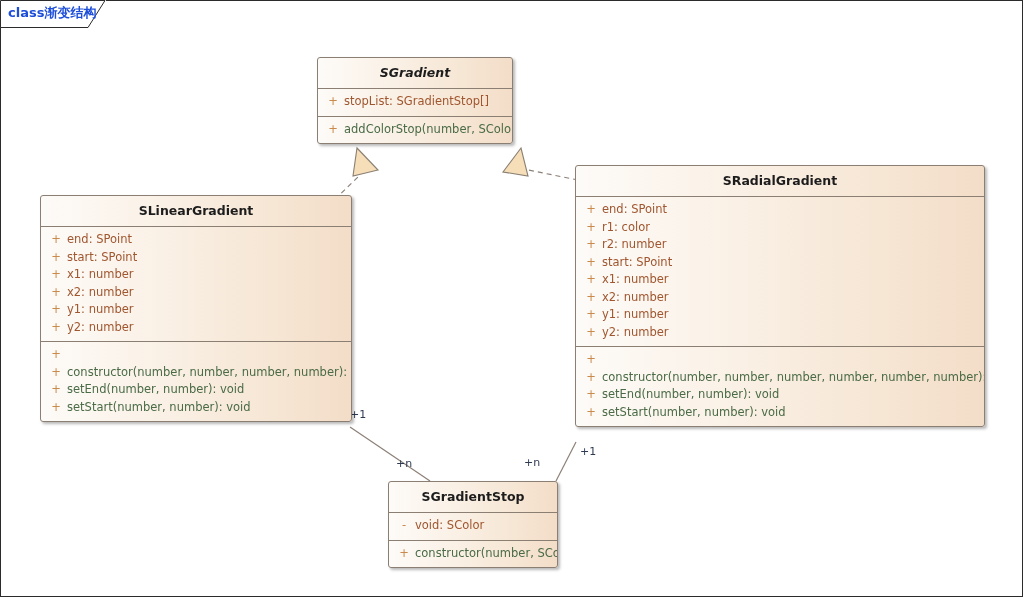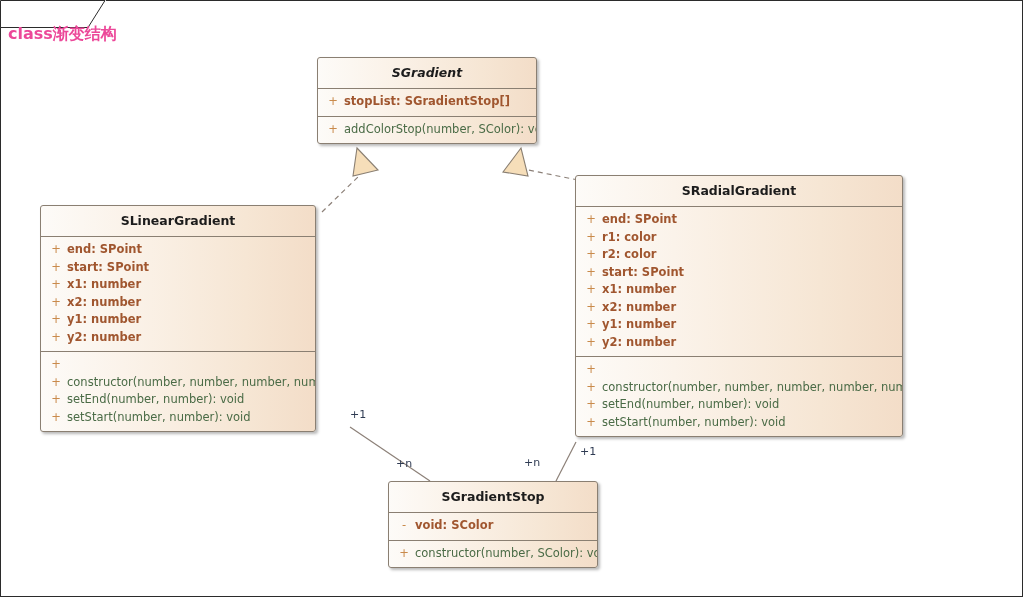--- a/index.html
+++ b/index.html
@@ -37,27 +37,26 @@
     box-sizing: border-box;
     background: #ffffff;
     border-right: 0;
     z-index: 3;
   }
   .frame-tab svg { display: block; }
   .frame-tab-label {
     position: absolute;
     left: 8px;
     top: 4px;
-    font-size: 16px;
+    font-size: 13px;
     font-weight: bold;
-    color: #ec4899;
+    color: #1d4ed8;
     white-space: nowrap;
     letter-spacing: 0px;
     z-index: 4;
-    margin-top: 20px;
   }
 
   
   #links {
     position: absolute;
     left: 0; top: 0;
     width: 1023px; height: 597px;
     z-index: 1;
     pointer-events: none;
   }
@@ -105,21 +104,20 @@
   }
   .vis {
     width: 22px;
     flex: 0 0 22px;
     text-align: center;
     color: #c98a4b;
     font-size: 11.5px;
   }
   .member-attr {
     color: #a0562f;
-    font-weight: bold;
   }
   .member-op {
     color: #4a6b46;
   }
 </style>
 </head>
 <body>
 
 <div id="canvas">
 
@@ -138,37 +136,37 @@
     <line x1="350" y1="427" x2="430" y2="481" stroke="#8c8078" stroke-width="1.2"></line>
 
     <line x1="576" y1="442" x2="556" y2="481" stroke="#8c8078" stroke-width="1.2"></line>
   </svg>
 
   <div class="mult-label" style="left:350px; top:408px;">+1</div>
   <div class="mult-label" style="left:396px; top:457px;">+n</div>
   <div class="mult-label" style="left:524px; top:456px;">+n</div>
   <div class="mult-label" style="left:580px; top:445px;">+1</div>
 
-  <div class="uml-class" id="cls-sgradient" style="left:317px; top:57px; width:220px;">
+  <div class="uml-class" id="cls-sgradient" style="left:317px; top:57px; width:196px;">
     <div class="uml-name abstract">SGradient</div>
     <div class="uml-compartment">
         <div class="uml-row">
           <span class="vis">+</span>
           <span class="member-attr">stopList: SGradientStop[]</span>
         </div>
       </div>
     <div class="uml-compartment">
         <div class="uml-row">
           <span class="vis">+</span>
           <span class="member-op">addColorStop(number, SColor): void</span>
         </div>
       </div>
   </div>
 
-  <div class="uml-class" id="cls-slinear" style="left:40px; top:205px; width:276px;">
+  <div class="uml-class" id="cls-slinear" style="left:40px; top:195px; width:312px;">
     <div class="uml-name">SLinearGradient</div>
     <div class="uml-compartment">
         <div class="uml-row">
           <span class="vis">+</span>
           <span class="member-attr">end: SPoint</span>
         </div>
         <div class="uml-row">
           <span class="vis">+</span>
           <span class="member-attr">start: SPoint</span>
         </div>
@@ -201,34 +199,34 @@
           <span class="vis">+</span>
           <span class="member-op">setEnd(number, number): void</span>
         </div>
         <div class="uml-row">
           <span class="vis">+</span>
           <span class="member-op">setStart(number, number): void</span>
         </div>
       </div>
   </div>
 
-  <div class="uml-class" id="cls-sradial" style="left:575px; top:175px; width:328px;">
+  <div class="uml-class" id="cls-sradial" style="left:575px; top:165px; width:410px;">
     <div class="uml-name">SRadialGradient</div>
     <div class="uml-compartment">
         <div class="uml-row">
           <span class="vis">+</span>
           <span class="member-attr">end: SPoint</span>
         </div>
         <div class="uml-row">
           <span class="vis">+</span>
           <span class="member-attr">r1: color</span>
         </div>
         <div class="uml-row">
           <span class="vis">+</span>
-          <span class="member-attr">r2: color</span>
+          <span class="member-attr">r2: number</span>
         </div>
         <div class="uml-row">
           <span class="vis">+</span>
           <span class="member-attr">start: SPoint</span>
         </div>
         <div class="uml-row">
           <span class="vis">+</span>
           <span class="member-attr">x1: number</span>
         </div>
         <div class="uml-row">
@@ -256,21 +254,21 @@
           <span class="vis">+</span>
           <span class="member-op">setEnd(number, number): void</span>
         </div>
         <div class="uml-row">
           <span class="vis">+</span>
           <span class="member-op">setStart(number, number): void</span>
         </div>
       </div>
   </div>
 
-  <div class="uml-class" id="cls-sstop" style="left:388px; top:481px; width:210px;">
+  <div class="uml-class" id="cls-sstop" style="left:388px; top:481px; width:170px;">
     <div class="uml-name">SGradientStop</div>
     <div class="uml-compartment">
         <div class="uml-row">
           <span class="vis">-</span>
           <span class="member-attr">void: SColor</span>
         </div>
       </div>
     <div class="uml-compartment">
         <div class="uml-row">
           <span class="vis">+</span>

